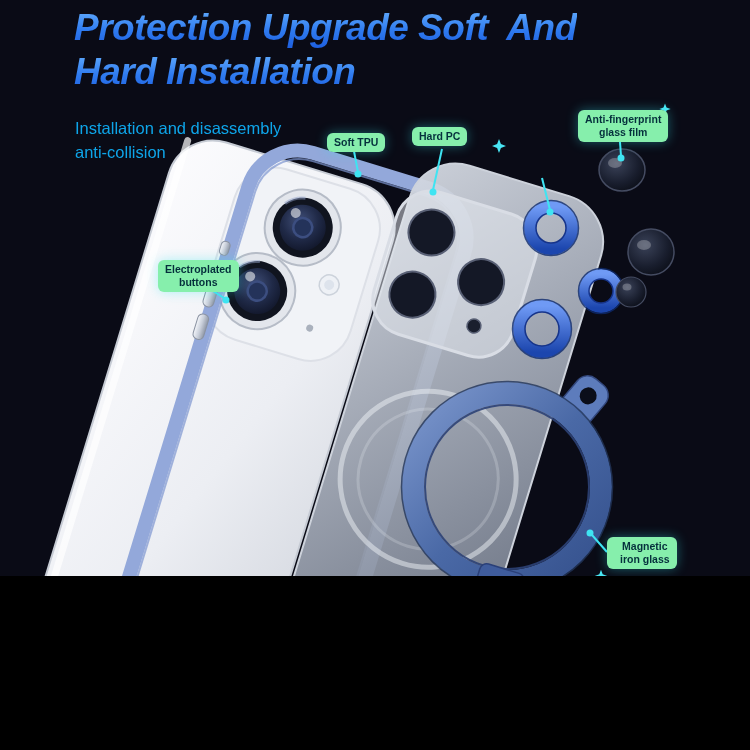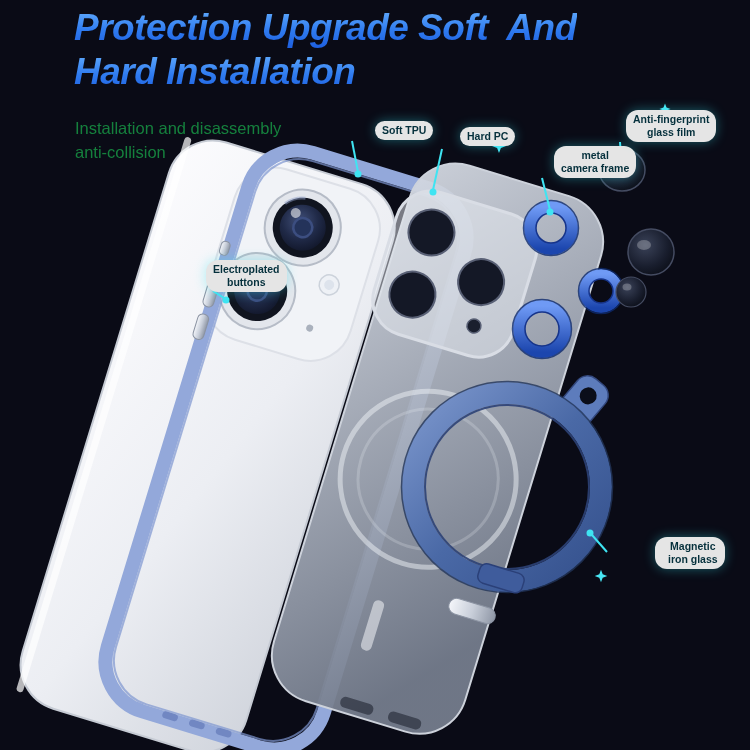--- a/index.html
+++ b/index.html
@@ -1,17 +1,17 @@
 <!DOCTYPE html>
 <html><head>
 <meta charset="utf-8">
 <style>
   html,body{margin:0;padding:0;background:#000;}
   .stage{
-    position:relative;width:750px;height:750px;overflow:hidden;
+    position:relative;width:750px;height:576px;overflow:hidden;
     background:#0a0b16;
     font-family:"Liberation Sans",sans-serif;
   }
   .stage svg.artwork{position:absolute;left:0;top:0;}
 
   
   .title{
     position:absolute;left:74px;top:6px;margin:0;
     font-style:italic;font-weight:800;font-size:37px;line-height:1.2;
     letter-spacing:-0.5px;
@@ -20,36 +20,35 @@
   @supports (-webkit-background-clip: text){
     .title .line{
       background:linear-gradient(180deg,#6ab4ff 0%,#2f7bf0 55%,#1c5cdd 100%);
       -webkit-background-clip:text;background-clip:text;color:transparent;
     }
   }
 
   
   .desc{
     position:absolute;left:75px;top:117px;margin:0;
-    font-size:16.5px;line-height:1.45;color:#15803d;font-weight:400;
+    font-size:16.5px;line-height:1.45;color:#0ea5e9;font-weight:400;
   }
   .desc span{display:block;}
 
   
   .badge{
     position:absolute;
-    background:#e5e5e5;color:#05303c;
+    background:#86efac;color:#05303c;
     font-size:10.5px;font-weight:bold;line-height:1.25;
-    padding:3px 7px;border-radius:12px;text-align:center;
+    padding:3px 7px;border-radius:6px;text-align:center;
     box-shadow:0 0 12px rgba(53,229,240,.38);
     white-space:nowrap;
-    margin-left:48px;
   }
   .badge .bl{display:block;}
-  #badge-soft-tpu{left:327px;top:121px;}
+  #badge-soft-tpu{left:327px;top:133px;}
   #badge-hard-pc{left:412px;top:127px;}
   #badge-metal{left:506px;top:146px;}
   #badge-anti{left:578px;top:110px;}
   #badge-electro{left:158px;top:260px;}
   #badge-magnetic{left:607px;top:537px;padding-left:13px;}
 </style>
 </head>
 <body>
 
 <div class="stage">
@@ -227,24 +226,20 @@
   </p>
 
   <div class="badge" id="badge-soft-tpu">
     <span class="bl">Soft TPU</span>
   </div>
 
   <div class="badge" id="badge-hard-pc">
     <span class="bl">Hard PC</span>
   </div>
 
-  <div class="badge" id="badge-metal">
-    <span class="bl">metal</span>
-    <span class="bl">camera frame</span>
-  </div>
 
   <div class="badge" id="badge-anti">
     <span class="bl">Anti-fingerprint</span>
     <span class="bl">glass film</span>
   </div>
 
   <div class="badge" id="badge-electro">
     <span class="bl">Electroplated</span>
     <span class="bl">buttons</span>
   </div>

